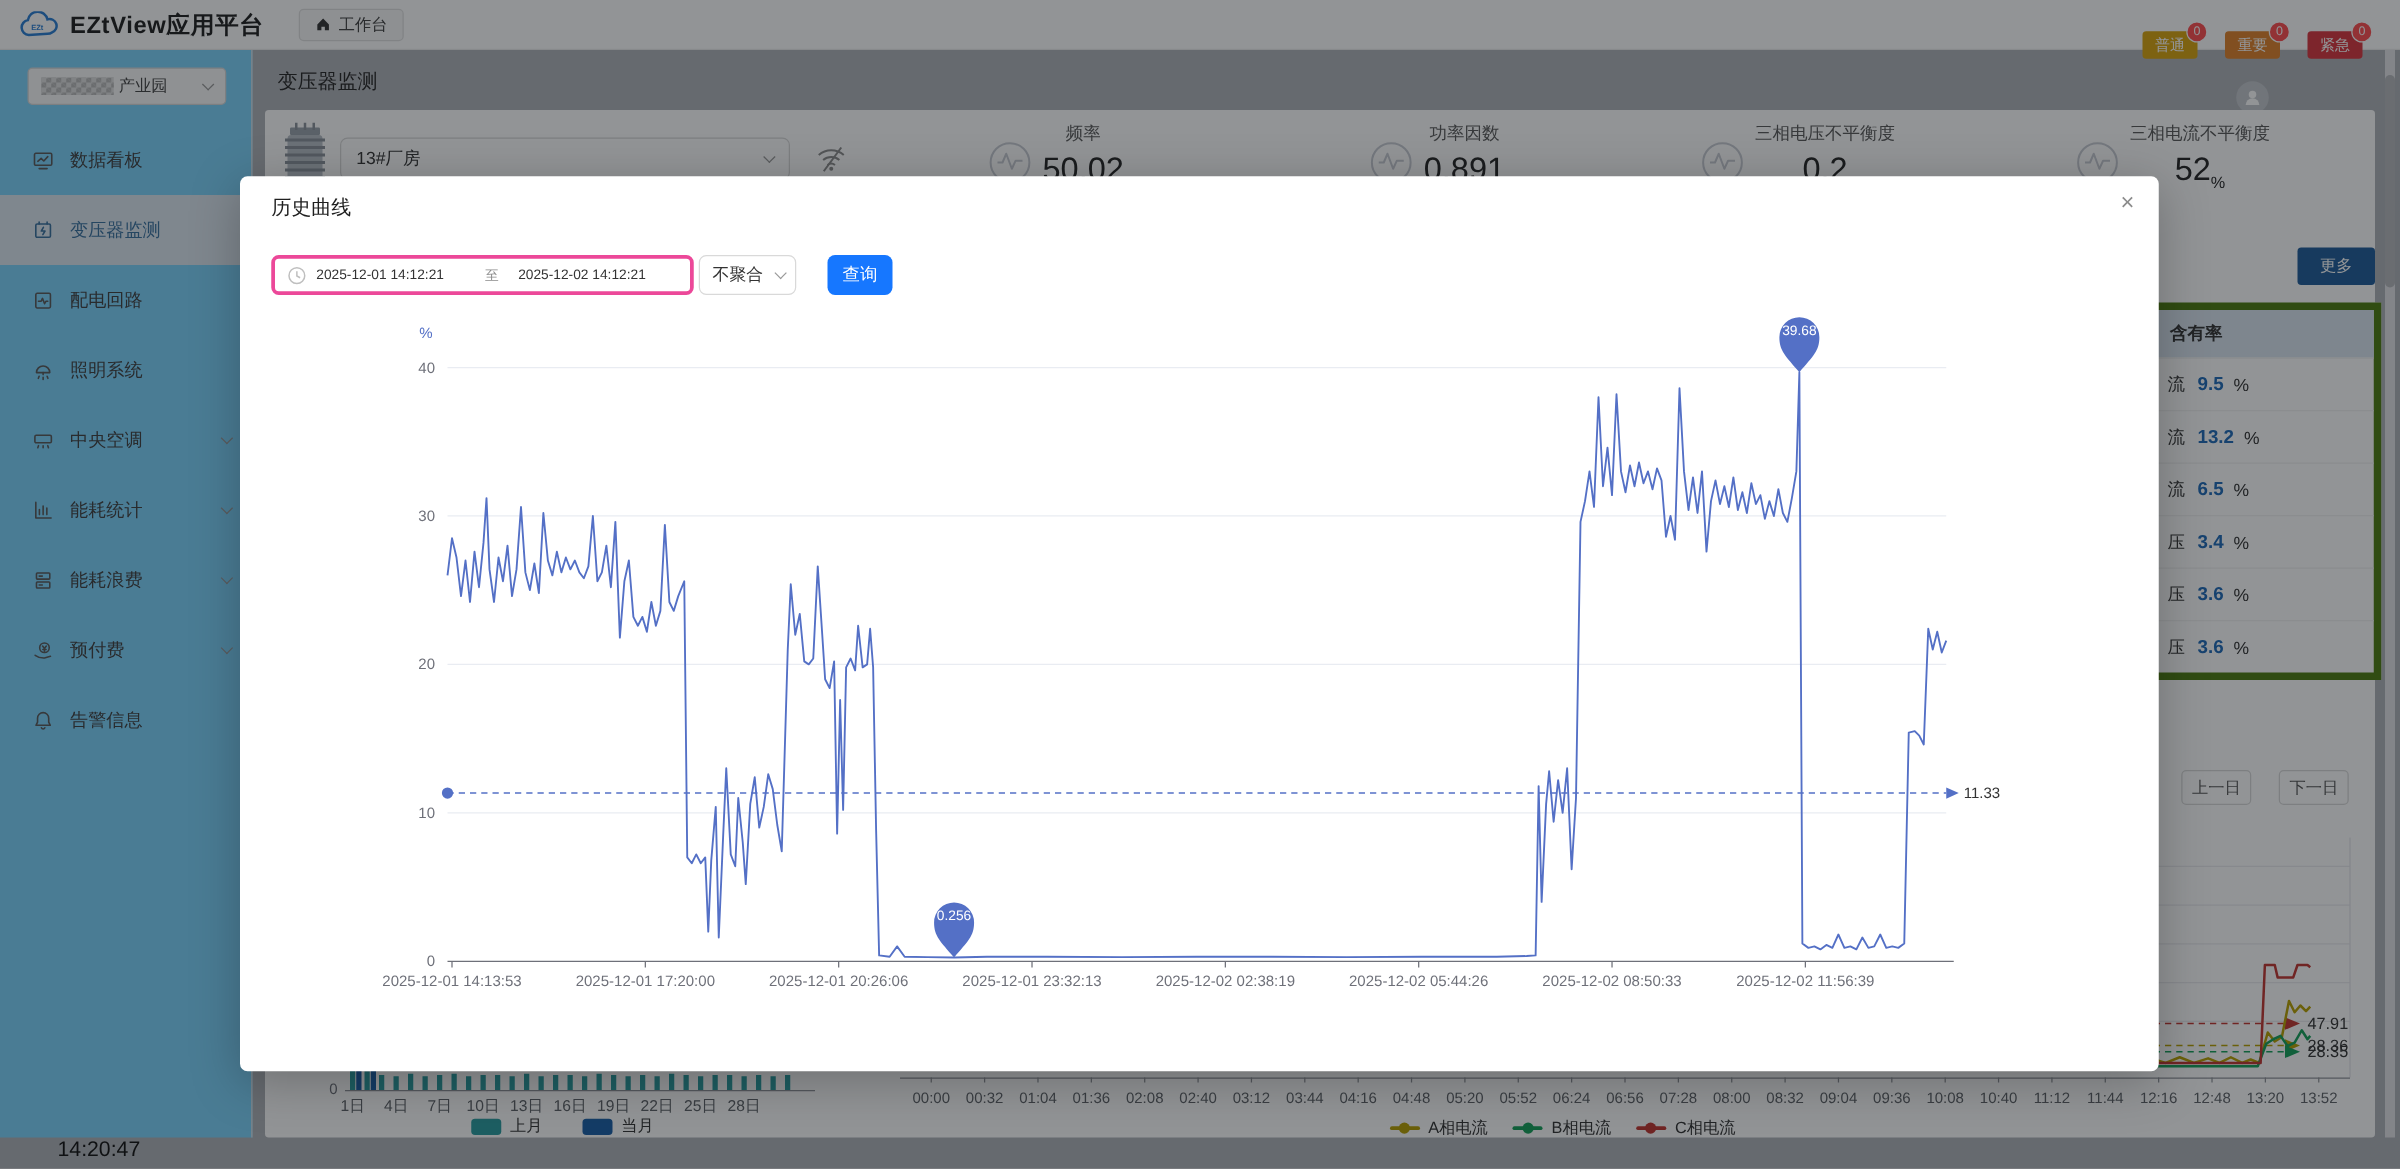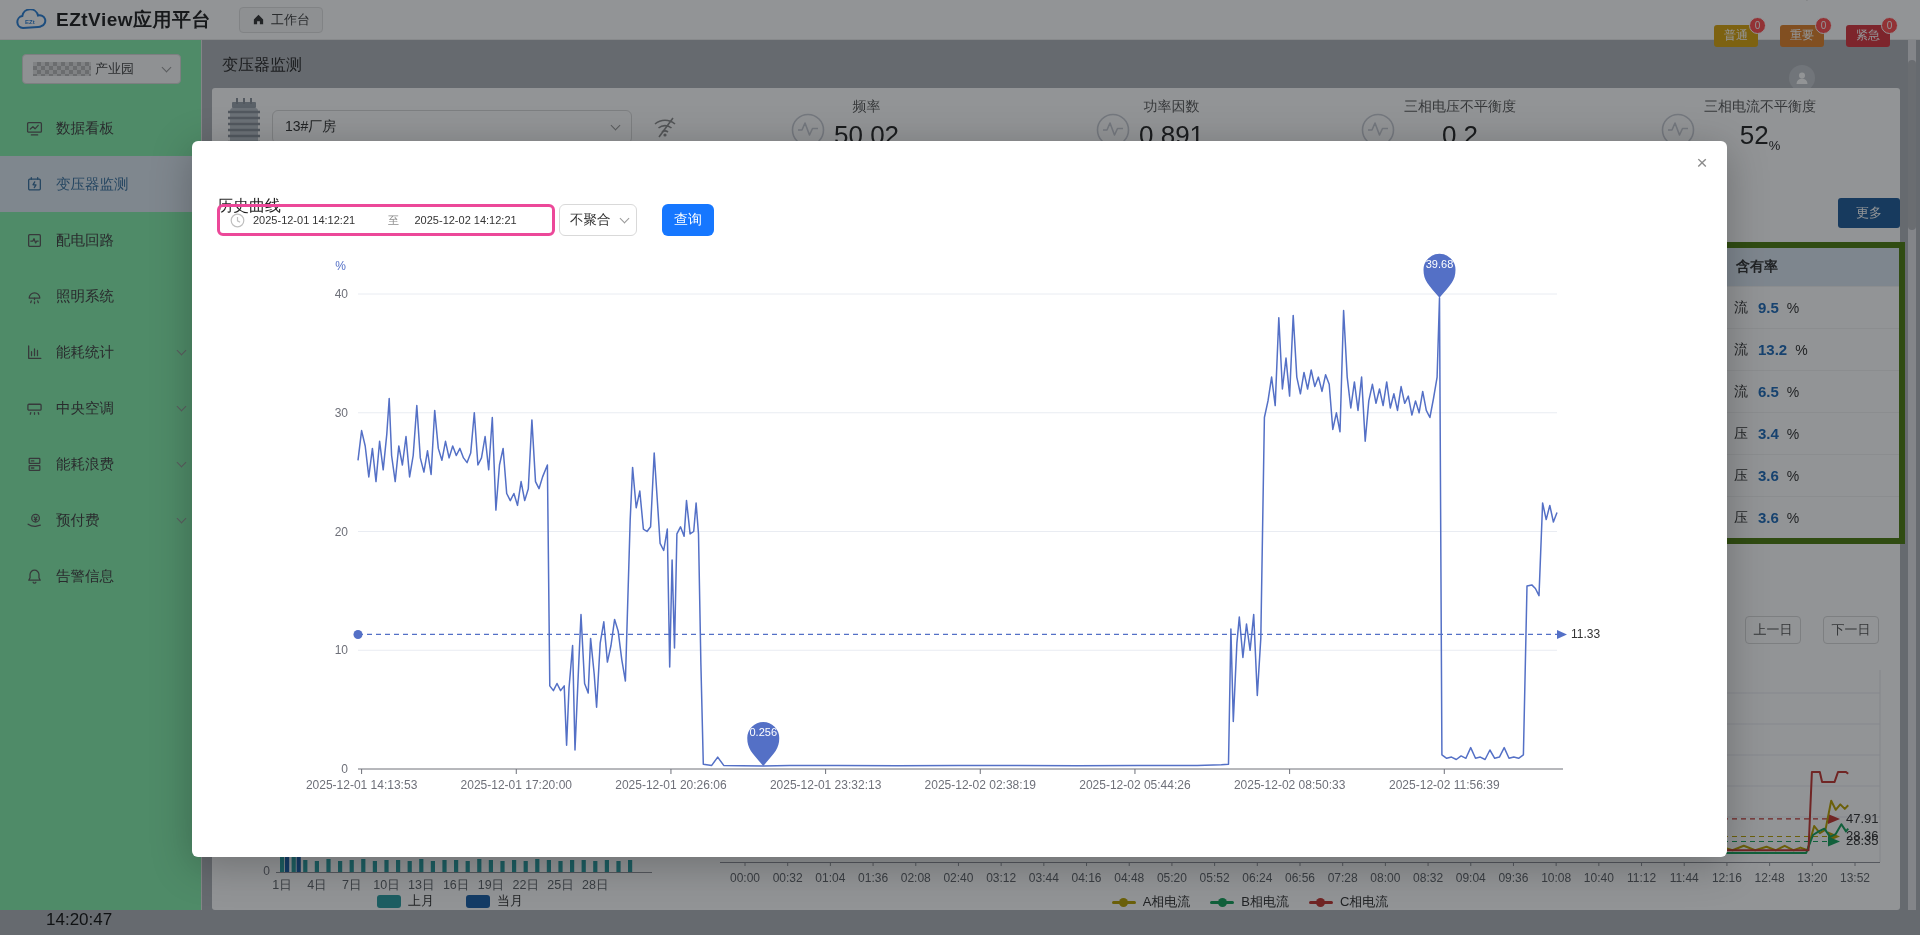--- a/index.html
+++ b/index.html
@@ -19,21 +19,21 @@
             display:flex; align-items:center; border:none; }
   .nbadge .dot { position:absolute; right:-8px; top:-8px; width:17px; height:17px; border-radius:50%;
                  background:#ff4d4f; border:1.5px solid #fff; color:#fff; font-size:10px;
                  display:flex; align-items:center; justify-content:center; }
   .avatar { width:26px; height:26px; border-radius:50%; background:#c3c7cd; display:flex; align-items:center; justify-content:center; }
   .uname { font-size:14px; color:#333; display:flex; align-items:center; gap:5px; }
   .chev { display:inline-block; width:7px; height:7px; border-right:1.5px solid #999; border-bottom:1.5px solid #999;
           transform:rotate(45deg); margin-top:-3px; }
 
   
-  .sidebar { position:absolute; left:0; top:40px; width:202px; height:870px; background:#86efac;
+  .sidebar { position:absolute; left:0; top:40px; width:202px; height:870px; background:#7dd3fc;
              border-right:1px solid #e6e6e6; z-index:1; }
   .park-select { margin:14px 20px 0 22px; height:30px; border:1px solid #d9d9d9; border-radius:4px; background:#fafafa;
                  display:flex; align-items:center; padding:0 10px; font-size:13px; color:#444; gap:4px; }
   .mosaic { width:58px; height:14px; background-image:
       linear-gradient(45deg,#b9b9b9 25%,transparent 25%,transparent 75%,#b9b9b9 75%),
       linear-gradient(45deg,#b9b9b9 25%,#dedede 25%,#dedede 75%,#b9b9b9 75%);
       background-size:8px 8px; background-position:0 0,4px 4px; }
   .park-select .chev { margin-left:auto; }
   .menu { margin-top:16px; }
   .mi { height:56px; display:flex; align-items:center; padding-left:26px; gap:13px; font-size:14.5px; color:#404040; cursor:pointer; }
@@ -71,21 +71,21 @@
   .lg-mark .ln { position:absolute; left:0; top:4px; width:24px; height:3px; border-radius:2px; }
   .lg-mark .dt { position:absolute; left:7.5px; top:1px; width:9px; height:9px; border-radius:50%; }
 
   .scrollbar { position:absolute; left:1908px; top:40px; width:8px; height:870px; background:#e3e4e7; z-index:1; }
   .scrollbar .thumb { position:absolute; left:0; top:20px; width:8px; height:170px; background:#b6b8bc; border-radius:4px; }
 
   
   .mask { position:absolute; inset:0; background:rgba(14,17,23,0.45); z-index:20; }
   .modal { position:absolute; left:192px; top:141px; width:1535px; height:716px; background:#fff; border-radius:6px;
            box-shadow:0 8px 40px rgba(0,0,0,.25); z-index:30; }
-  .modal-title { position:absolute; left:25px; top:15px; font-size:16px; color:#1f1f1f;margin-top:40px; }
+  .modal-title { position:absolute; left:25px; top:15px; font-size:16px; color:#1f1f1f; }
   .modal-close { position:absolute; left:1496px; top:8px; width:28px; height:28px; border:none; background:none;
                  font-size:19px; color:#8c8c8c; cursor:pointer; }
   .range-box { position:absolute; left:25px; top:63px; width:338px; height:32px; border:3px solid #ec4899; border-radius:6px;
                display:flex; align-items:center; padding:0 10px; font-size:11px; color:#333; }
   .range-box .t { flex:1; margin-left:8px; }
   .range-box .sep { width:26px; text-align:center; color:#8c8c8c; }
   .agg-select { position:absolute; left:367px; top:63px; width:78px; height:32px; border:1px solid #d9d9d9; border-radius:6px;
                 display:flex; align-items:center; padding:0 8px 0 10px; font-size:13.5px; color:#333; }
   .agg-select .chev { margin-left:auto; }
   .query-btn { position:absolute; left:470px; top:63px; width:52px; height:32px; background:#1677ff; color:#fff;
@@ -170,32 +170,32 @@
         </div>
         <div class="mi">
           <svg width="17" height="17" viewBox="0 0 16 16" fill="none" stroke="currentColor" stroke-width="1.2" stroke-linecap="round" stroke-linejoin="round">
             <path d="M3 9.5a5 5 0 0110 0z"></path>
             <path d="M8 9.5V11M5 12.2l-.6 1.6M11 12.2l.6 1.6M8 13v1.6"></path>
           </svg>
           <span>照明系统</span>
         </div>
         <div class="mi">
           <svg width="17" height="17" viewBox="0 0 16 16" fill="none" stroke="currentColor" stroke-width="1.2" stroke-linecap="round" stroke-linejoin="round">
+            <rect x="1.8" y="4" width="12.4" height="5.6" rx="1"></rect>
+            <path d="M4.5 11.8L4 13.4M8 11.8v1.6M11.5 11.8l.5 1.6"></path>
+          </svg>
+          <span>中央空调</span>
+          <i class="chev"></i>
+        </div>
+        <div class="mi">
+          <svg width="17" height="17" viewBox="0 0 16 16" fill="none" stroke="currentColor" stroke-width="1.2" stroke-linecap="round" stroke-linejoin="round">
             <path d="M2.5 1.8v11.7H14"></path>
             <path d="M5.2 11V7.2M8 11V4.6M10.8 11V6"></path>
           </svg>
           <span>能耗统计</span>
-          <i class="chev"></i>
-        </div>
-        <div class="mi">
-          <svg width="17" height="17" viewBox="0 0 16 16" fill="none" stroke="currentColor" stroke-width="1.2" stroke-linecap="round" stroke-linejoin="round">
-            <rect x="1.8" y="4" width="12.4" height="5.6" rx="1"></rect>
-            <path d="M4.5 11.8L4 13.4M8 11.8v1.6M11.5 11.8l.5 1.6"></path>
-          </svg>
-          <span>中央空调</span>
           <i class="chev"></i>
         </div>
         <div class="mi">
           <svg width="17" height="17" viewBox="0 0 16 16" fill="none" stroke="currentColor" stroke-width="1.2" stroke-linecap="round" stroke-linejoin="round">
             <rect x="3" y="2.3" width="10" height="4.6" rx="0.6"></rect>
             <rect x="3" y="9" width="10" height="4.6" rx="0.6"></rect>
             <path d="M5 4.6h2.4M5 11.3h2.4"></path>
           </svg>
           <span>能耗浪费</span>
           <i class="chev"></i>

